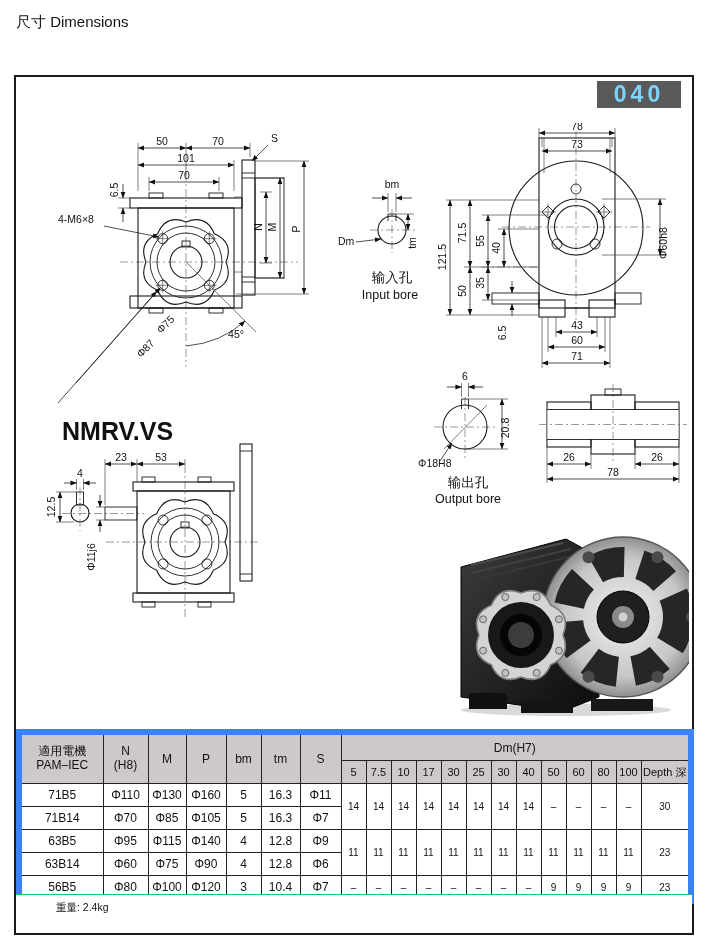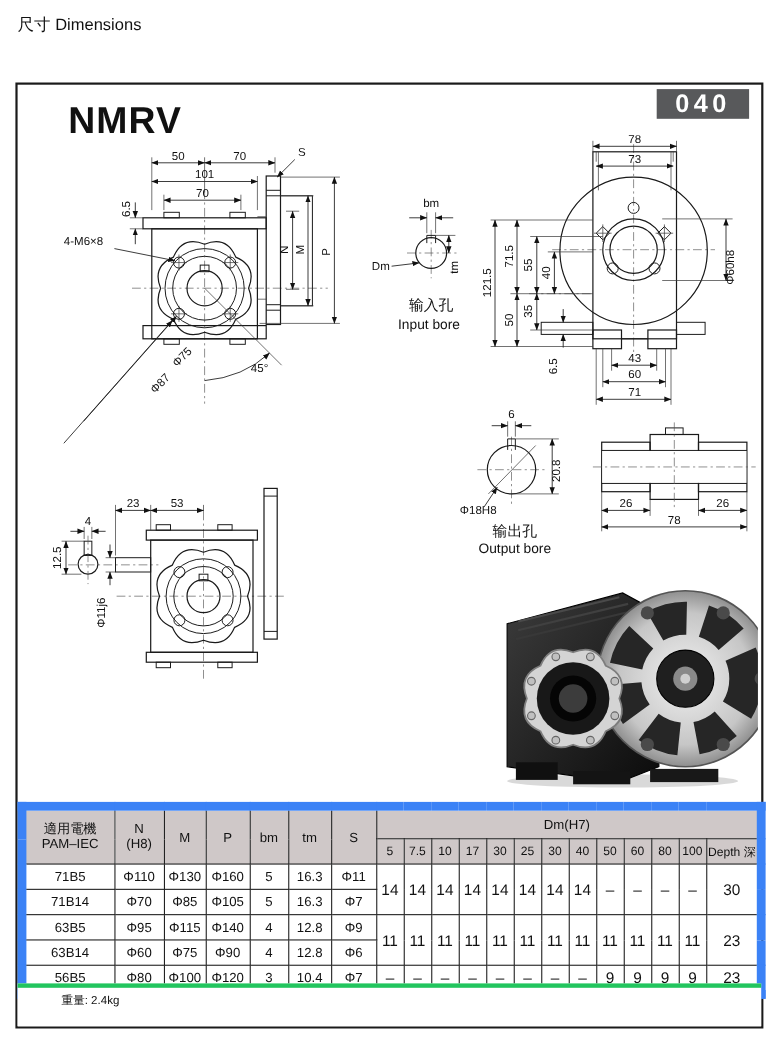--- a/index.html
+++ b/index.html
@@ -2,48 +2,48 @@
 <html><head>
 <meta charset="utf-8">
 <style>
   html,body{margin:0;padding:0;background:#fff;}
   .stage{position:relative;width:712px;height:946px;background:#fff;
          font-family:"Liberation Sans","DejaVu Sans",sans-serif;color:#111;overflow:hidden;}
   .doc-title{position:absolute;left:16px;top:13px;font-size:15px;color:#111;}
   .page{position:absolute;left:14px;top:75px;width:676px;height:856px;border:2px solid #1a1a1a;background:#fff;}
   .series-title{position:absolute;left:46px;top:14px;font-size:34px;font-weight:bold;letter-spacing:1px;}
   .vs-title{position:absolute;left:46px;top:340px;font-size:25px;font-weight:bold;}
-  .badge{position:absolute;left:581px;top:4px;width:84px;height:27px;background:#58595b;color:#ffffff;
+  .badge{position:absolute;left:581px;top:4px;width:84px;height:27px;background:#58595b;color:#7dd3fc;
          font-size:23px;font-weight:bold;text-align:center;line-height:27px;letter-spacing:4px;}
   .abs{position:absolute;}
 
   
   svg text{font-family:"Liberation Sans","DejaVu Sans",sans-serif;font-size:10.5px;fill:#111;}
   svg text.cap-zh{font-size:13.5px;}
   svg text.cap-en{font-size:12.5px;}
   svg .mid{text-anchor:middle;}
   .ln{stroke:#1a1a1a;stroke-width:1.1;fill:none;}
   .ln2{stroke:#1a1a1a;stroke-width:0.9;fill:none;}
   .tn{stroke:#3a3a3a;stroke-width:0.65;fill:none;}
   .cl{stroke:#555;stroke-width:0.6;fill:none;stroke-dasharray:8 3 2 3;}
   .dm{stroke:#222;stroke-width:0.8;fill:none;marker-start:url(#ar);marker-end:url(#ar);}
   .de{stroke:#222;stroke-width:0.8;fill:none;marker-end:url(#ar);}
 
   
   table.spec{position:absolute;left:0;top:652px;width:676px;border-collapse:collapse;table-layout:fixed;
-             border:8px solid #3b82f6;}
+             border:6px solid #3b82f6;}
   table.spec th,table.spec td{border:1px solid #222;text-align:center;vertical-align:middle;
              padding:0;font-size:12px;font-weight:normal;background:#fff;overflow:hidden;}
   table.spec thead th{background:#cfc8c8;}
   table.spec tr.h1 th{height:25px;}
   table.spec tr.h2 th{height:22px;font-size:11px;}
   table.spec tbody td{height:22px;font-size:12px;}
-  table.spec td.dmv{font-size:14px;margin-left:40px;}
+  table.spec td.dmv{font-size:10px;margin-left:40px;}
   .two-line div{line-height:1.15;}
-  .tfoot{position:absolute;left:0;right:0;top:817px;bottom:0;border-top:4px solid #22c55e;
+  .tfoot{position:absolute;left:0;right:0;top:817px;bottom:0;border-top:1px solid #22c55e;
          padding:5px 0 0 40px;font-size:10.5px;line-height:1.45;background:#fff;}
 </style>
 </head>
 <body>
 
 <div class="stage">
 
   <svg width="0" height="0" style="position:absolute" aria-hidden="true">
     <defs>
       <marker id="ar" viewBox="0 0 10 10" refX="9.5" refY="5" markerWidth="8" markerHeight="8" orient="auto-start-reverse">
@@ -61,21 +61,20 @@
           <stop offset="0.75" stop-color="#c6c6c6"></stop>
         <stop offset="1" stop-color="#8f8f8f"></stop>
       </radialGradient>
     </defs>
   </svg>
 
   <div class="doc-title">尺寸 Dimensions</div>
 
   <div class="page">
 
-    <div class="series-title">NMRV</div>
     <div class="badge">040</div>
 
     <svg class="abs" style="left:40px;top:50px" width="270" height="330" viewBox="0 0 270 330">
       <g>
         <line class="cl" x1="130" y1="46" x2="130" y2="240"></line>
         <line class="cl" x1="64" y1="135" x2="242" y2="135"></line>
       </g>
       <g>
         <rect class="ln" x="74" y="71" width="112" height="10"></rect>
         <rect class="ln2" x="93" y="66" width="14" height="5"></rect>
@@ -249,20 +248,21 @@
         <line class="tn" x1="179" y1="194" x2="179" y2="229"></line>
         <line class="dm" x1="122" y1="224" x2="179" y2="224"></line>
         <text class="mid" x="151" y="221">60</text>
         <line class="tn" x1="116" y1="194" x2="116" y2="245"></line>
         <line class="tn" x1="184" y1="194" x2="184" y2="245"></line>
         <line class="dm" x1="116" y1="240" x2="184" y2="240"></line>
         <text class="mid" x="151" y="237">71</text>
       </g>
     </svg>
 
+    <div class="vs-title">NMRV.VS</div>
     <svg class="abs" style="left:30px;top:362px" width="280" height="235" viewBox="0 0 280 235">
       <g>
         <line class="cl" x1="139" y1="26" x2="139" y2="180"></line>
         <line class="cl" x1="60" y1="103" x2="212" y2="103"></line>
         <line class="cl" x1="16" y1="74.5" x2="98" y2="74.5"></line>
       </g>
       <g>
         <rect class="ln" x="87" y="43" width="101" height="9"></rect>
         <rect class="ln2" x="96" y="38" width="13" height="5"></rect>
         <rect class="ln2" x="152" y="38" width="13" height="5"></rect>

